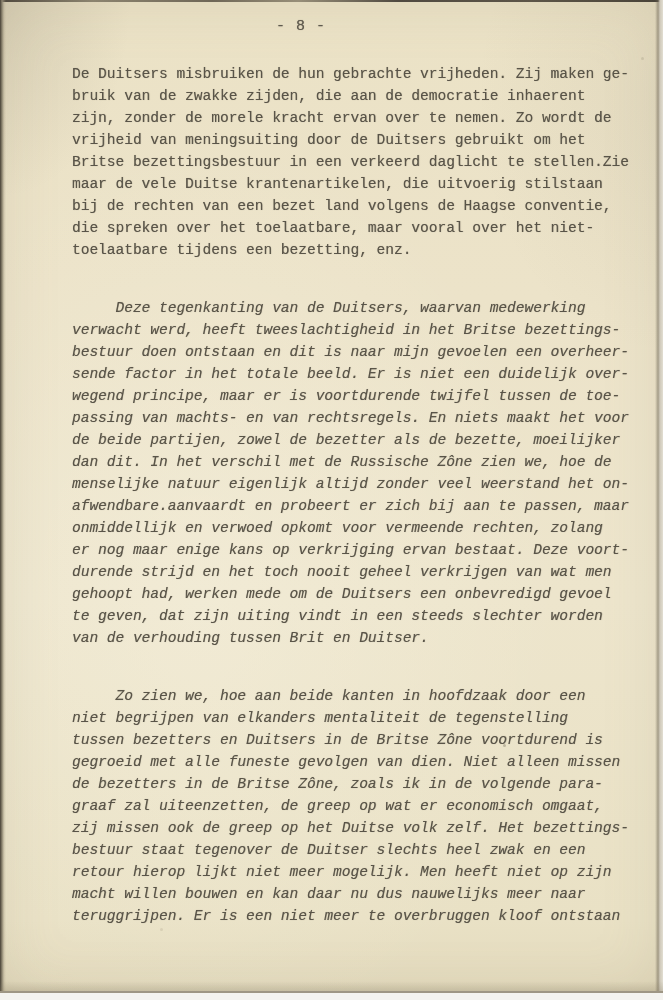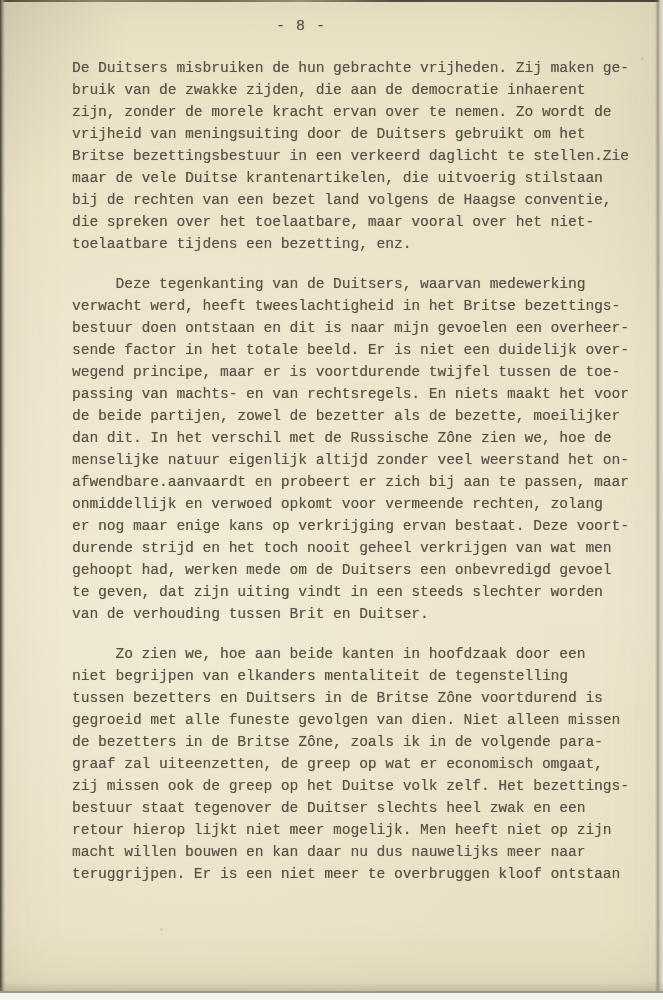--- a/index.html
+++ b/index.html
@@ -50,29 +50,29 @@
     font-size: 15px;
     line-height: 16px;
     letter-spacing: 1px;
     color: #5f5a4e;
     text-shadow: 0 0 0.8px rgba(95,90,78,0.7);
     white-space: pre;
   }
   .document-body {
     position: absolute;
     left: 72px;
-    top: 57px;
+    top: 63px;
     width: 584px;
     color: #595448;
     font-size: 14.5px;
     line-height: 22px;
     white-space: pre;
     text-shadow: 0.3px 0.3px 0.7px rgba(88,82,70,0.55);
   }
-  .para + .para { margin-top: 18px; }
+  .para + .para { margin-top: 36px; font-style: italic; }
   .line { height: 22px; }
   .speck1, .speck2, .speck3 {
     position: absolute; width: 3px; height: 3px; border-radius: 50%;
     background: rgba(110,100,80,0.35);
   }
   .speck1 { left: 503px; top: 744px; }
   .speck2 { left: 641px; top: 57px;  opacity: .5; }
   .speck3 { left: 160px; top: 928px; opacity: .4; }
 </style>
 </head>

